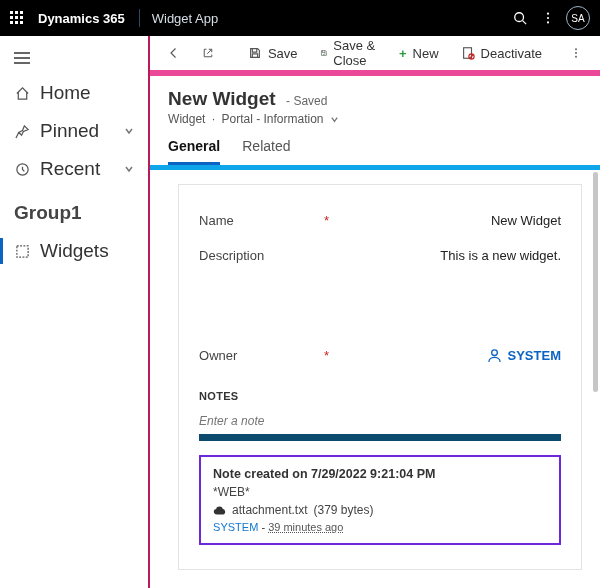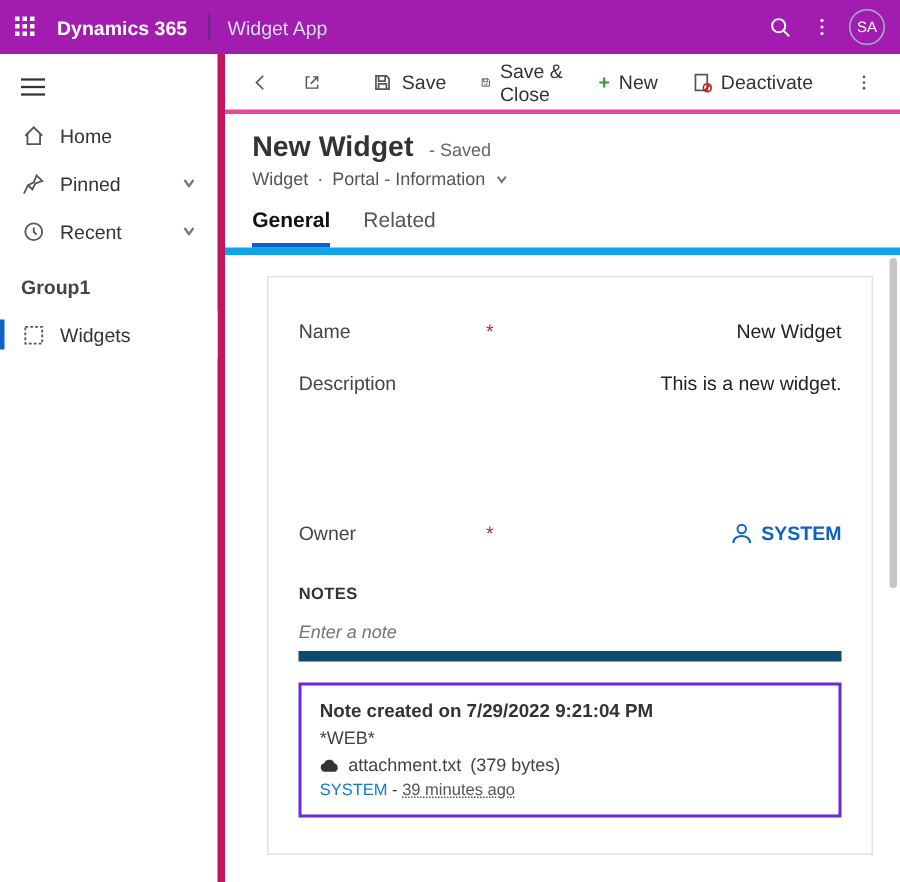--- a/index.html
+++ b/index.html
@@ -1,39 +1,39 @@
 <!DOCTYPE html>
 <html><head>
 <meta charset="utf-8">
 <style>
   * { box-sizing: border-box; margin: 0; padding: 0; }
   html, body { width: 600px; height: 588px; font-family: "Segoe UI", Arial, sans-serif; background: #fff; color: #333; overflow: hidden; }
   
-  .topbar { height: 36px; background: #a21caf; color: #fff; display: flex; align-items: center; padding: 0 10px; font-size: 13px; }
+  .topbar { height: 36px; background: #000000; color: #fff; display: flex; align-items: center; padding: 0 10px; font-size: 13px; }
   .topbar .waffle { width: 14px; height: 14px; display: grid; grid-template-columns: repeat(3,3px); grid-template-rows: repeat(3,3px); gap: 2px; margin-right: 14px; }
   .topbar .waffle span { background: #fff; width: 3px; height: 3px; }
   .topbar .brand { font-weight: 600; margin-right: 14px; }
   .topbar .divider { width: 1px; height: 18px; background: #2b4865; margin-right: 12px; }
   .topbar .app { color: #d5dde6; }
   .topbar .spacer { flex: 1; }
   .topbar .icon-btn { width: 28px; height: 28px; display: flex; align-items: center; justify-content: center; cursor: pointer; }
   .topbar .avatar { width: 24px; height: 24px; border: 1px solid #9fb4c8; border-radius: 50%; display: flex; align-items: center; justify-content: center; font-size: 10px; margin-left: 4px; }
   
   .body { display: flex; height: calc(588px - 36px); }
-  .sidebar { width: 160px; border-right: 5px solid #be185d; padding-top: 6px; font-size: 13px; color: #333; text-align: right; }
+  .sidebar { width: 160px; border-right: 2px solid #be185d; padding-top: 6px; font-size: 19px; color: #333; text-align: right; }
   .sidebar .ham { padding: 10px 14px; }
   .sidebar .item { display: flex; align-items: center; padding: 8px 14px; gap: 10px; cursor: pointer; position: relative; }
   .sidebar .item.group { font-weight: 600; color: #444; padding-top: 14px; cursor: default; }
   .sidebar .item .chev { margin-left: auto; color: #777; }
   .sidebar .item.active { background: #fff; }
   .sidebar .item.active::before { content: ""; position: absolute; left: 0; top: 6px; bottom: 6px; width: 3px; background: #0b63c4; }
   .sb-icon { width: 16px; height: 16px; display: inline-flex; align-items: center; justify-content: center; color: #555; }
   
   .main { flex: 1; display: flex; flex-direction: column; position: relative; }
-  .cmdbar { height: 40px; border-bottom: 3px solid #ec4899; display: flex; align-items: center; padding: 0 10px; gap: 6px; font-size: 13px; color: #333; }
+  .cmdbar { height: 40px; border-bottom: 6px solid #ec4899; display: flex; align-items: center; padding: 0 10px; gap: 6px; font-size: 13px; color: #333; }
   .cmdbar .cbtn { display: flex; align-items: center; gap: 6px; padding: 4px 8px; cursor: pointer; border-radius: 2px; }
   .cmdbar .sep { width: 10px; }
   .cmdbar .cbtn.plain { width: 28px; justify-content: center; }
   .cmdbar .plus { color: #2a9c3e; font-weight: bold; }
   .header { padding: 12px 18px 0 18px; }
   .header h1 { font-size: 19px; font-weight: 600; display: inline; }
   .header .saved { font-size: 12px; color: #666; margin-left: 6px; }
   .header .crumbs { font-size: 12px; color: #555; margin-top: 2px; display: flex; align-items: center; gap: 6px; }
   .tabs { display: flex; gap: 22px; padding: 12px 18px 0 18px; border-bottom: 5px solid #0ea5e9; font-size: 14px; }
   .tab { padding-bottom: 8px; cursor: pointer; color: #555; }

